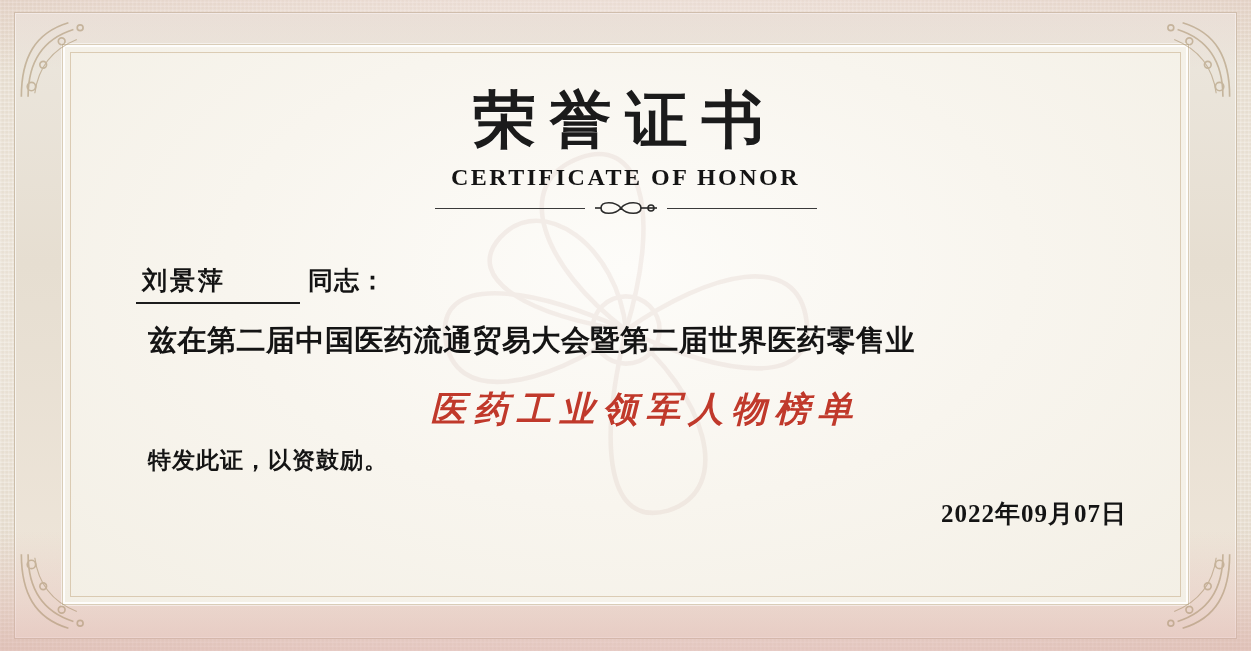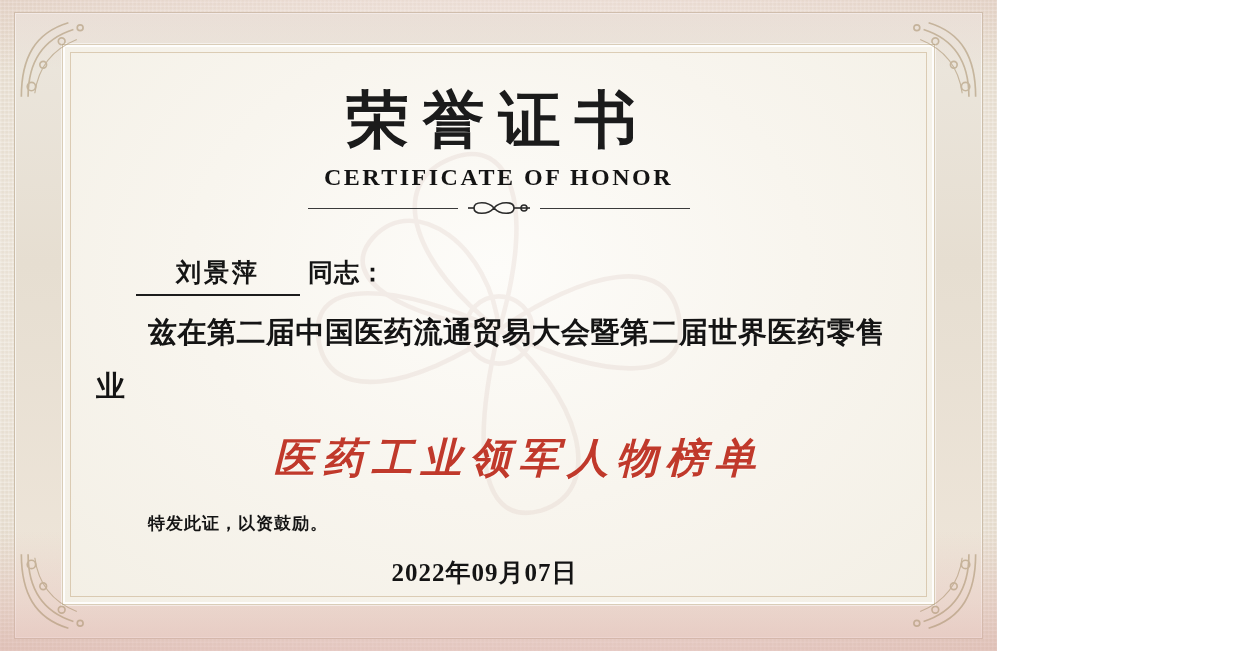--- a/index.html
+++ b/index.html
@@ -10,21 +10,21 @@
   body {
     width: 1251px;
     height: 651px;
     overflow: hidden;
     font-family: "Liberation Serif", serif;
   }
 
   
   .certificate {
     position: relative;
-    width: 997px;
+    width: 1251px;
     height: 651px;
     background:
       radial-gradient(ellipse at 50% 45%, #f7f3ec 0%, #f2ece3 45%, #e9e0d3 78%, #e0d4c3 100%);
     overflow: hidden;
   }
 
   
   .grain {
     position: absolute;
     inset: 0;
@@ -171,25 +171,25 @@
 
   .line-name {
     font-size: 25px;
     line-height: 1.6;
     padding-left: 40px;
     white-space: nowrap;
   }
   .name-blank {
     display: inline-block;
     min-width: 152px;
-    text-align: center;
     border-bottom: 2px solid #1c1c1c;
     font-weight: 700;
     letter-spacing: 3px;
     padding: 0 6px 1px 6px;
+    margin-top: 8px;
   }
   .name-suffix {
     font-weight: 700;
     letter-spacing: 1px;
     margin-left: 8px;
   }
 
   .para {
     font-size: 29px;
     line-height: 1.85;
@@ -198,48 +198,47 @@
     margin-top: 10px;
   }
   .para .indent { display: inline-block; width: 52px; }
 
   .award {
     margin-top: 18px;
     text-align: center;
     padding-left: 40px;
     color: #c0392b;
     font-family: "DejaVu Serif", "Liberation Serif", serif;
-    font-size: 41px;
+    font-size: 35px;
     font-weight: 700;
     letter-spacing: 8px;
     font-style: italic;
     text-shadow: 0 1px 0 rgba(255,255,255,0.45);
   }
 
   .closing {
-    margin-top: 26px;
-    font-size: 17px;
+    margin-top: 12px;
+    font-size: 23px;
     font-weight: 700;
     letter-spacing: 1px;
     padding-left: 52px;
   }
 
   .signature {
     margin-top: 18px;
     text-align: right;
     padding-right: 28px;
     font-size: 25px;
     font-weight: 700;
     letter-spacing: 1px;
     line-height: 1.6;
   }
   .sig-date {
     font-family: "Liberation Serif", serif;
     letter-spacing: 1px;
-    text-align: center;
   }
 </style>
 </head>
 <body>
 
 <div class="certificate">
 
   <div class="grain"></div>
   <div class="border-outer"></div>
   <div class="ornament-band"></div>

